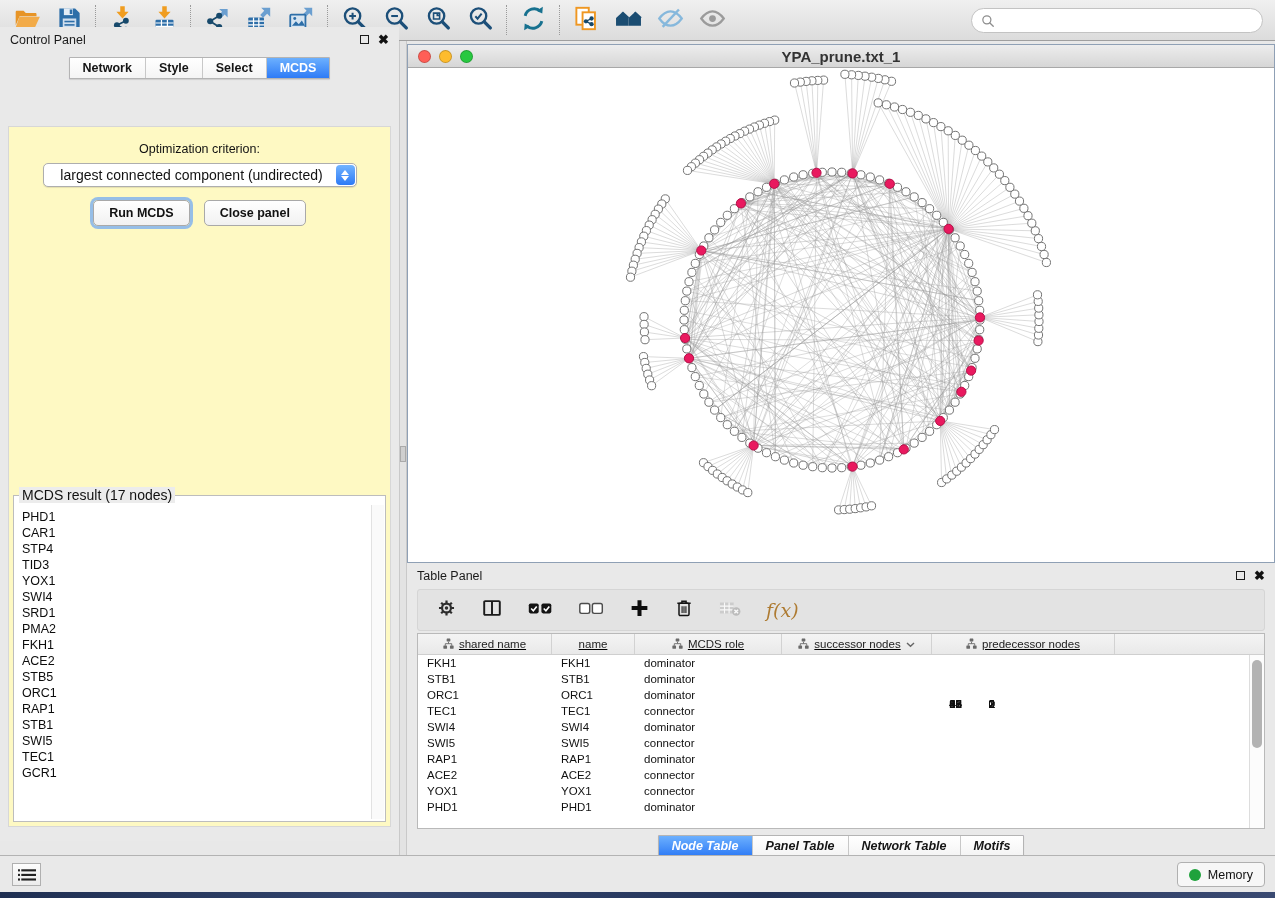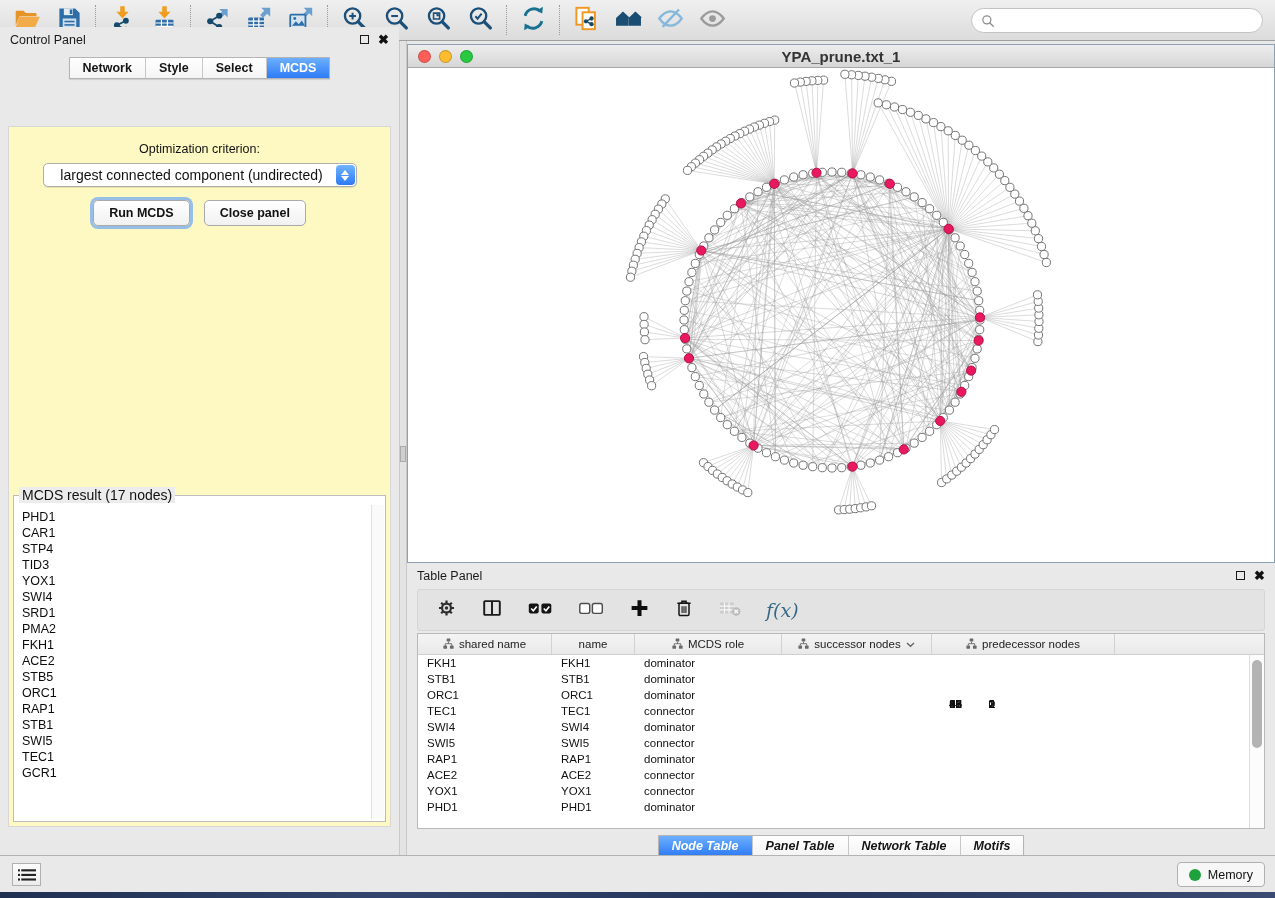--- a/index.html
+++ b/index.html
@@ -81,25 +81,25 @@
   .net-title { flex:1; text-align:center; font-size:15px; font-weight:bold; color:#333; }
   .net-canvas { position:absolute; left:0; top:23px; right:0; bottom:0; background:#fff; }
   .net-canvas svg { width:100%; height:100%; display:block; }
 
   .table-panel { position:absolute; left:0; top:522px; width:868px; height:292px; background:#e9e9e9; }
   .tp-toolbar { margin:1px 10px 0; height:42px; background:#e3e3e3; border:1px solid #d5d5d5;
     border-radius:3px; display:flex; align-items:center; padding:0 18px; gap:24px; }
   .tp-tool { display:flex; align-items:center; justify-content:center; }
   .tp-tool svg { height:22px; }
   .tp-tool.disabled { opacity:.8; }
-  .fx { font-family:"DejaVu Serif", serif; font-style:italic; font-size:19px; color:#0c4a6e; }
+  .fx { font-family:"DejaVu Serif", serif; font-style:italic; font-size:19px; color:#a16207; }
   .tp-table { position:absolute; left:10px; right:10px; top:70px; height:196px; background:#fff;
     border:1px solid #b9b9b9; }
   .th-row { display:flex; height:21px; background:linear-gradient(#f4f4f4,#e9e9e9);
-    border-bottom:1px solid #cfcfcf; padding-right:15px; }
+    border-bottom:1px solid #cfcfcf; padding-right:15px;text-decoration:underline; }
   .th { display:flex; align-items:center; justify-content:center; gap:5px; font-size:11.5px; color:#222;
     border-right:1px solid #d2d2d2; overflow:hidden; white-space:nowrap; flex:0 0 auto; }
   .th.filler { flex:1 1 auto; border-right:none; }
   .tbody { position:absolute; left:0; right:15px; top:21px; bottom:0; overflow:hidden; }
   .tr { display:flex; height:16px; }
   .td { font-size:11.5px; color:#111; line-height:16px; white-space:nowrap; overflow:hidden; flex:0 0 auto; }
   .td.left { padding-left:9px; text-align:left; }
   .td.right { padding-right:13px; text-align:right; }
   .tp-scroll { position:absolute; right:0; top:21px; bottom:0; width:15px; background:#fcfcfc;
     border-left:1px solid #ddd; }

